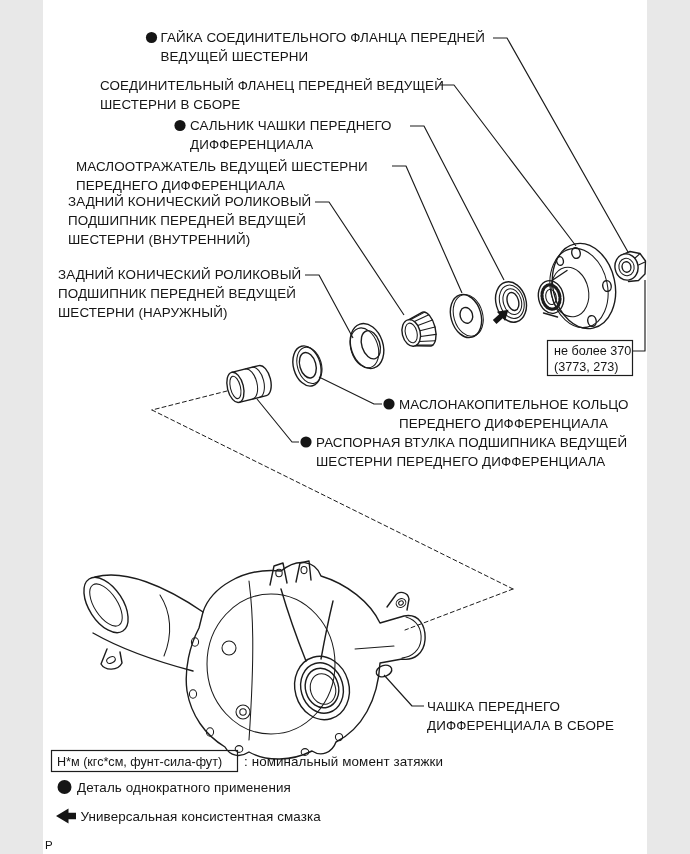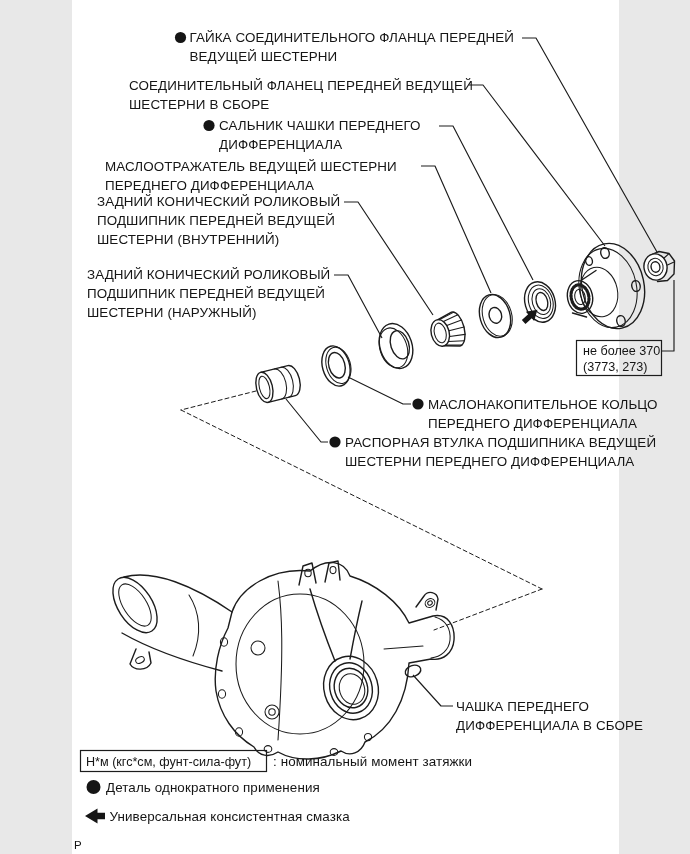--- a/index.html
+++ b/index.html
@@ -1,16 +1,16 @@
 <!DOCTYPE html>
 <html><head>
 <meta charset="utf-8">
 <style>
   html,body{margin:0;padding:0;background:#e8e8e8;}
-  .page{width:547px;height:854px;background:#ffffff;position:relative;margin:0 auto;
+  .page{width:604px;height:854px;background:#ffffff;position:relative;margin:0 auto;
         font-family:"Liberation Sans", sans-serif;}
   svg{display:block;}
   .ln{fill:none;stroke:#1c1c1c;stroke-width:1.4;stroke-linecap:round;stroke-linejoin:round;}
   .thin{stroke-width:1.05;}
   .leader{fill:none;stroke:#1c1c1c;stroke-width:1.15;stroke-linejoin:round;}
   .dash{stroke-dasharray:4 3;stroke-width:1;}
   .lbl{font-size:13.4px;fill:#151515;letter-spacing:0.1px;}
   .sm{font-size:12.6px;fill:#151515;}
   .tiny{font-size:11.5px;fill:#151515;}
   .bullet{fill:#151515;stroke:none;}

